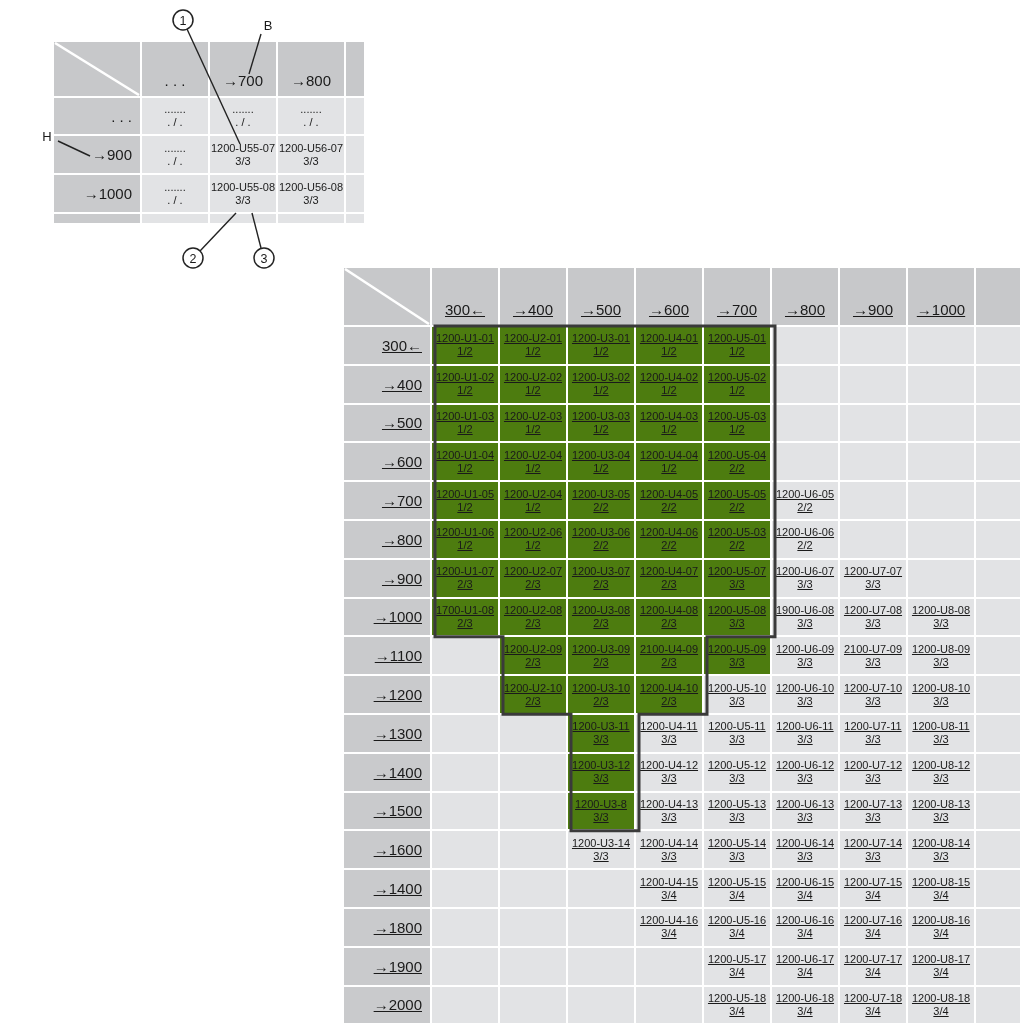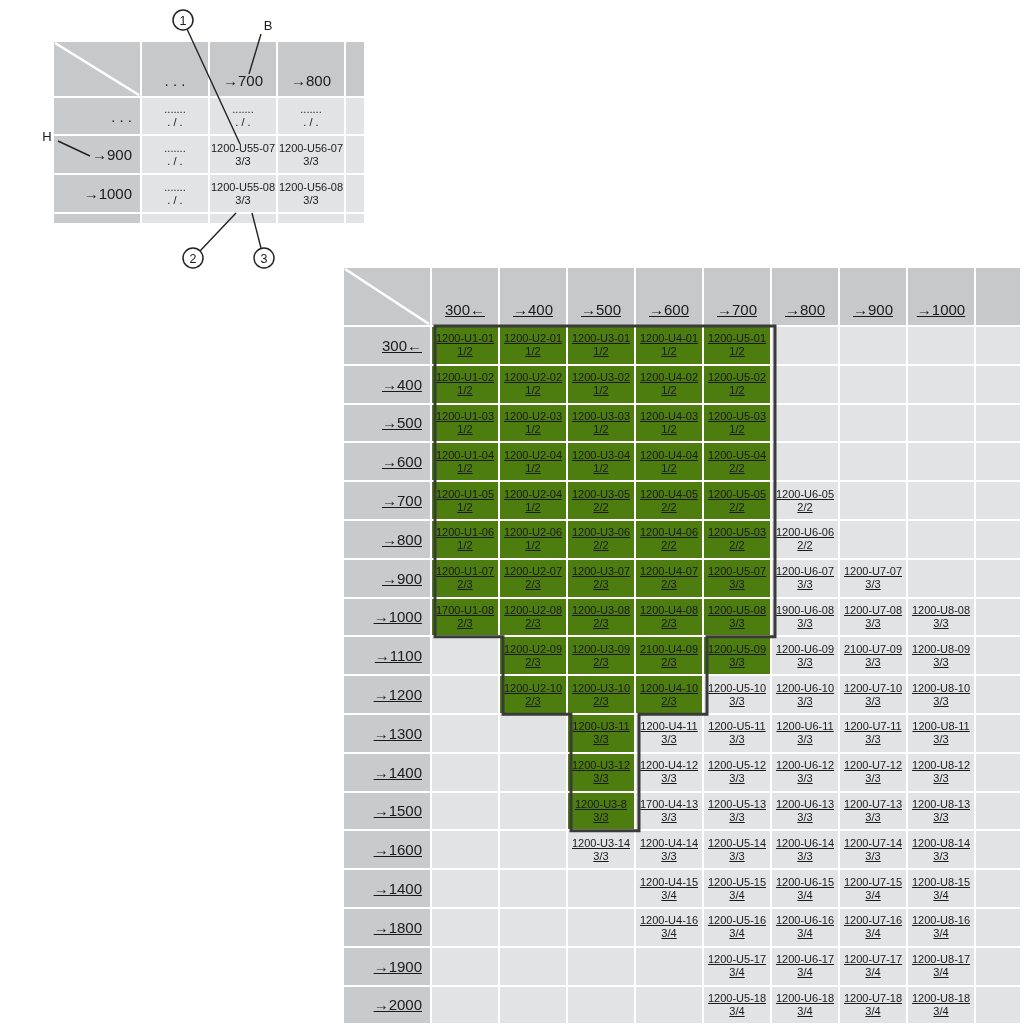--- a/index.html
+++ b/index.html
@@ -444,21 +444,21 @@
       </div>
       <div class="cell lt"></div>
       <div class="cell rh">→1500</div>
       <div class="cell lt"></div>
       <div class="cell lt"></div>
       <div class="cell wh">
         <span>1200-U3-8</span>
         <span>3/3</span>
       </div>
       <div class="cell lt">
-        <span>1700-U4-13</span>
+        <span>1200-U4-13</span>
         <span>3/3</span>
       </div>
       <div class="cell lt">
         <span>1200-U5-13</span>
         <span>3/3</span>
       </div>
       <div class="cell lt">
         <span>1200-U6-13</span>
         <span>3/3</span>
       </div>

